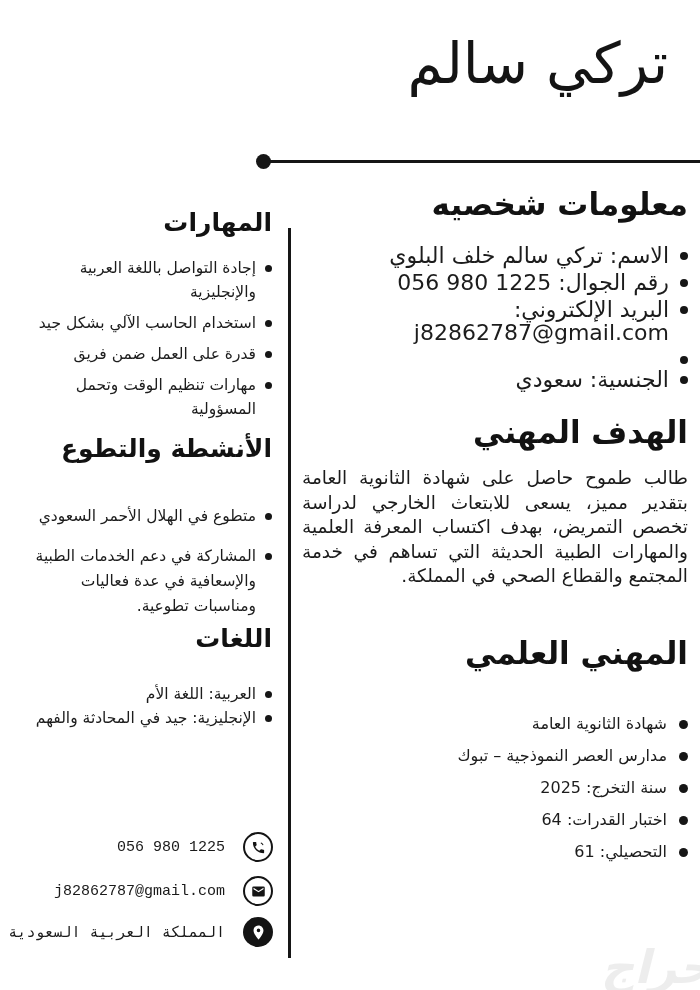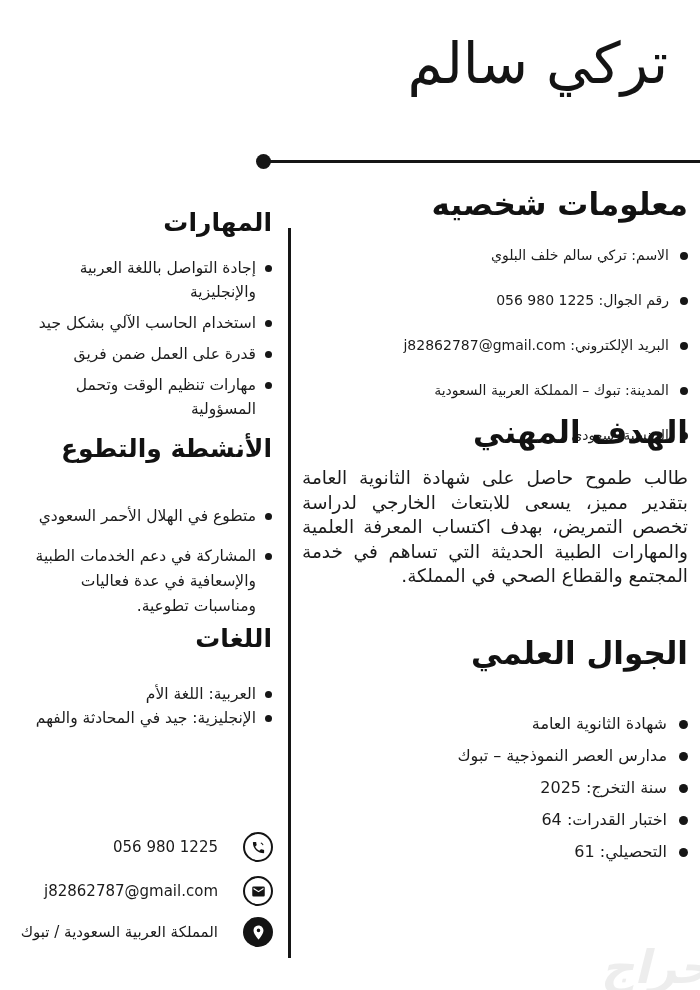--- a/index.html
+++ b/index.html
@@ -20,40 +20,40 @@
   
   .sec-title { font-weight:bold; color:#121212; position:absolute; white-space:nowrap; }
   .t-right { font-size:31px; right:12px;margin-left:36px; }
   .t-left  { font-size:25px; }
   .blist { position:absolute; display:flex; flex-direction:column; }
   .brow  { display:flex; align-items:flex-start; }
   .dot   { flex:none; border-radius:50%; background:#161616; }
 
   
   .col-r { left:300px; right:12px; }
-  .plist { top:244px; gap:22px; font-size:14px; line-height:23px; }
+  .plist { top:244px; gap:4px; font-size:22px; line-height:23px; }
   .plist .dot { width:8px; height:8px; margin-top:8px; margin-left:11px; }
   .objective-text {
     position:absolute; top:466px; left:302px; right:12px;
     font-size:18.5px; line-height:24.5px; text-align:justify; color:#1b1b1b;
   }
   .elist { top:712px; gap:8px; font-size:16px; line-height:24px; }
   .elist .dot { width:9px; height:9px; margin-top:8px; margin-left:12px; }
 
   
   .col-l { left:18px; width:254px; }
   .slist { top:256px; gap:7px; font-size:15.5px; line-height:24px; }
   .alist { top:504px; gap:15px; font-size:15.5px; line-height:25px; }
   .llist { top:682px; font-size:15.5px; line-height:24px; }
   .col-l .dot { width:7px; height:7px; margin-top:9px; margin-left:9px; }
 
   
   .contact-row {
     position:absolute; right:427px; height:30px;
-    display:flex; align-items:center; gap:25px; white-space:nowrap;
+    display:flex; align-items:center; gap:18px; white-space:nowrap;font-family:Liberation Mono, monospace;
   }
   .contact-row .ctext { font-size:15px; color:#1a1a1a; }
   .cicon {
     flex:none; width:30px; height:30px; border-radius:50%;
     display:flex; align-items:center; justify-content:center;
     border:2px solid #141414; background:#fff;
   }
   .cicon svg { width:15px; height:15px; fill:#141414; }
   .cicon.filled { border:none; background:#141414; }
   .cicon.filled svg { width:17px; height:17px; fill:#ffffff; }
@@ -82,32 +82,31 @@
   <div class="brow">
       <span class="dot"></span>
       <span>رقم الجوال: ⁦056 980 1225⁩</span>
     </div>
   <div class="brow">
       <span class="dot"></span>
       <span>البريد الإلكتروني: j82862787@gmail.com</span>
     </div>
   <div class="brow">
       <span class="dot"></span>
-      <span>المدينة: تبوك – المملكة العربية السعودية</span>
     </div>
   <div class="brow">
       <span class="dot"></span>
       <span>الجنسية: سعودي</span>
     </div>
 </div>
 
 <h2 class="sec-title t-right" style="top:414px">الهدف المهني</h2>
 <p class="objective-text">طالب طموح حاصل على شهادة الثانوية العامة بتقدير مميز، يسعى للابتعاث الخارجي لدراسة تخصص التمريض، بهدف اكتساب المعرفة العلمية والمهارات الطبية الحديثة التي تساهم في خدمة المجتمع والقطاع الصحي في المملكة.</p>
 
-<h2 class="sec-title t-right" style="top:635px">الجوال العلمي</h2>
+<h2 class="sec-title t-right" style="top:635px">المهني العلمي</h2>
 <div class="blist col-r elist">
   <div class="brow">
       <span class="dot"></span>
       <span>شهادة الثانوية العامة</span>
     </div>
   <div class="brow">
       <span class="dot"></span>
       <span>مدارس العصر النموذجية – تبوك</span>
     </div>
   <div class="brow">

